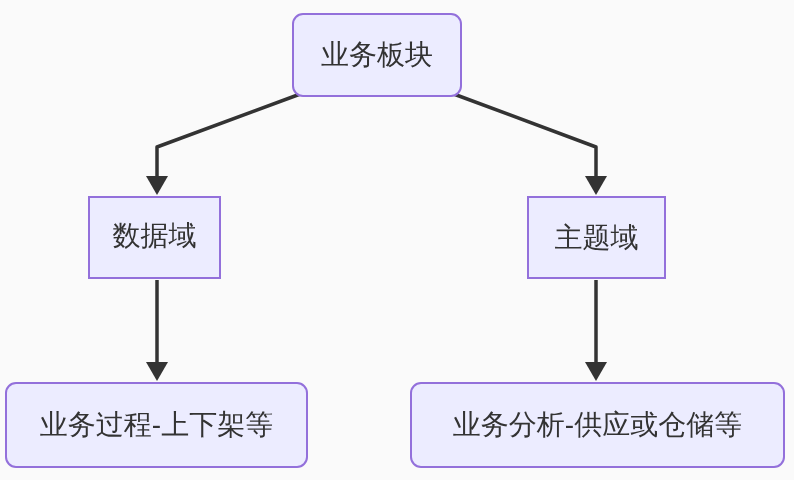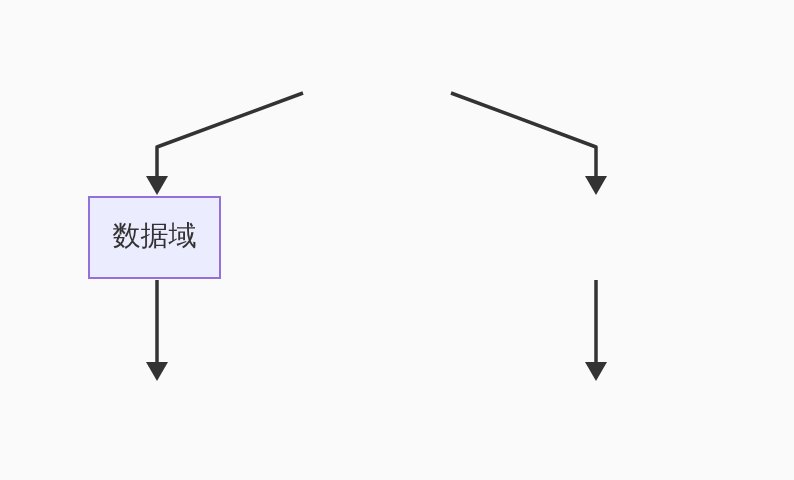--- a/index.html
+++ b/index.html
@@ -79,21 +79,33 @@
       <polyline class="edge-line" points="157,280 157,364"></polyline>
       <polygon class="arrowhead" points="157,381 146,362 168,362"></polygon>
     </g>
 
     <g>
       <polyline class="edge-line" points="596,280 596,364"></polyline>
       <polygon class="arrowhead" points="596,381 585,362 607,362"></polygon>
     </g>
   </svg>
 
+  <div class="node rounded node-root">
+    <span>业务板块</span>
+  </div>
 
   <div class="node node-data-domain">
     <span>数据域</span>
   </div>
 
+  <div class="node node-subject-domain">
+    <span>主题域</span>
+  </div>
 
+  <div class="node rounded node-business-process">
+    <span>业务过程-上下架等</span>
+  </div>
 
+  <div class="node rounded node-business-analysis">
+    <span>业务分析-供应或仓储等</span>
+  </div>
 
 </div>
 
 </body></html>

